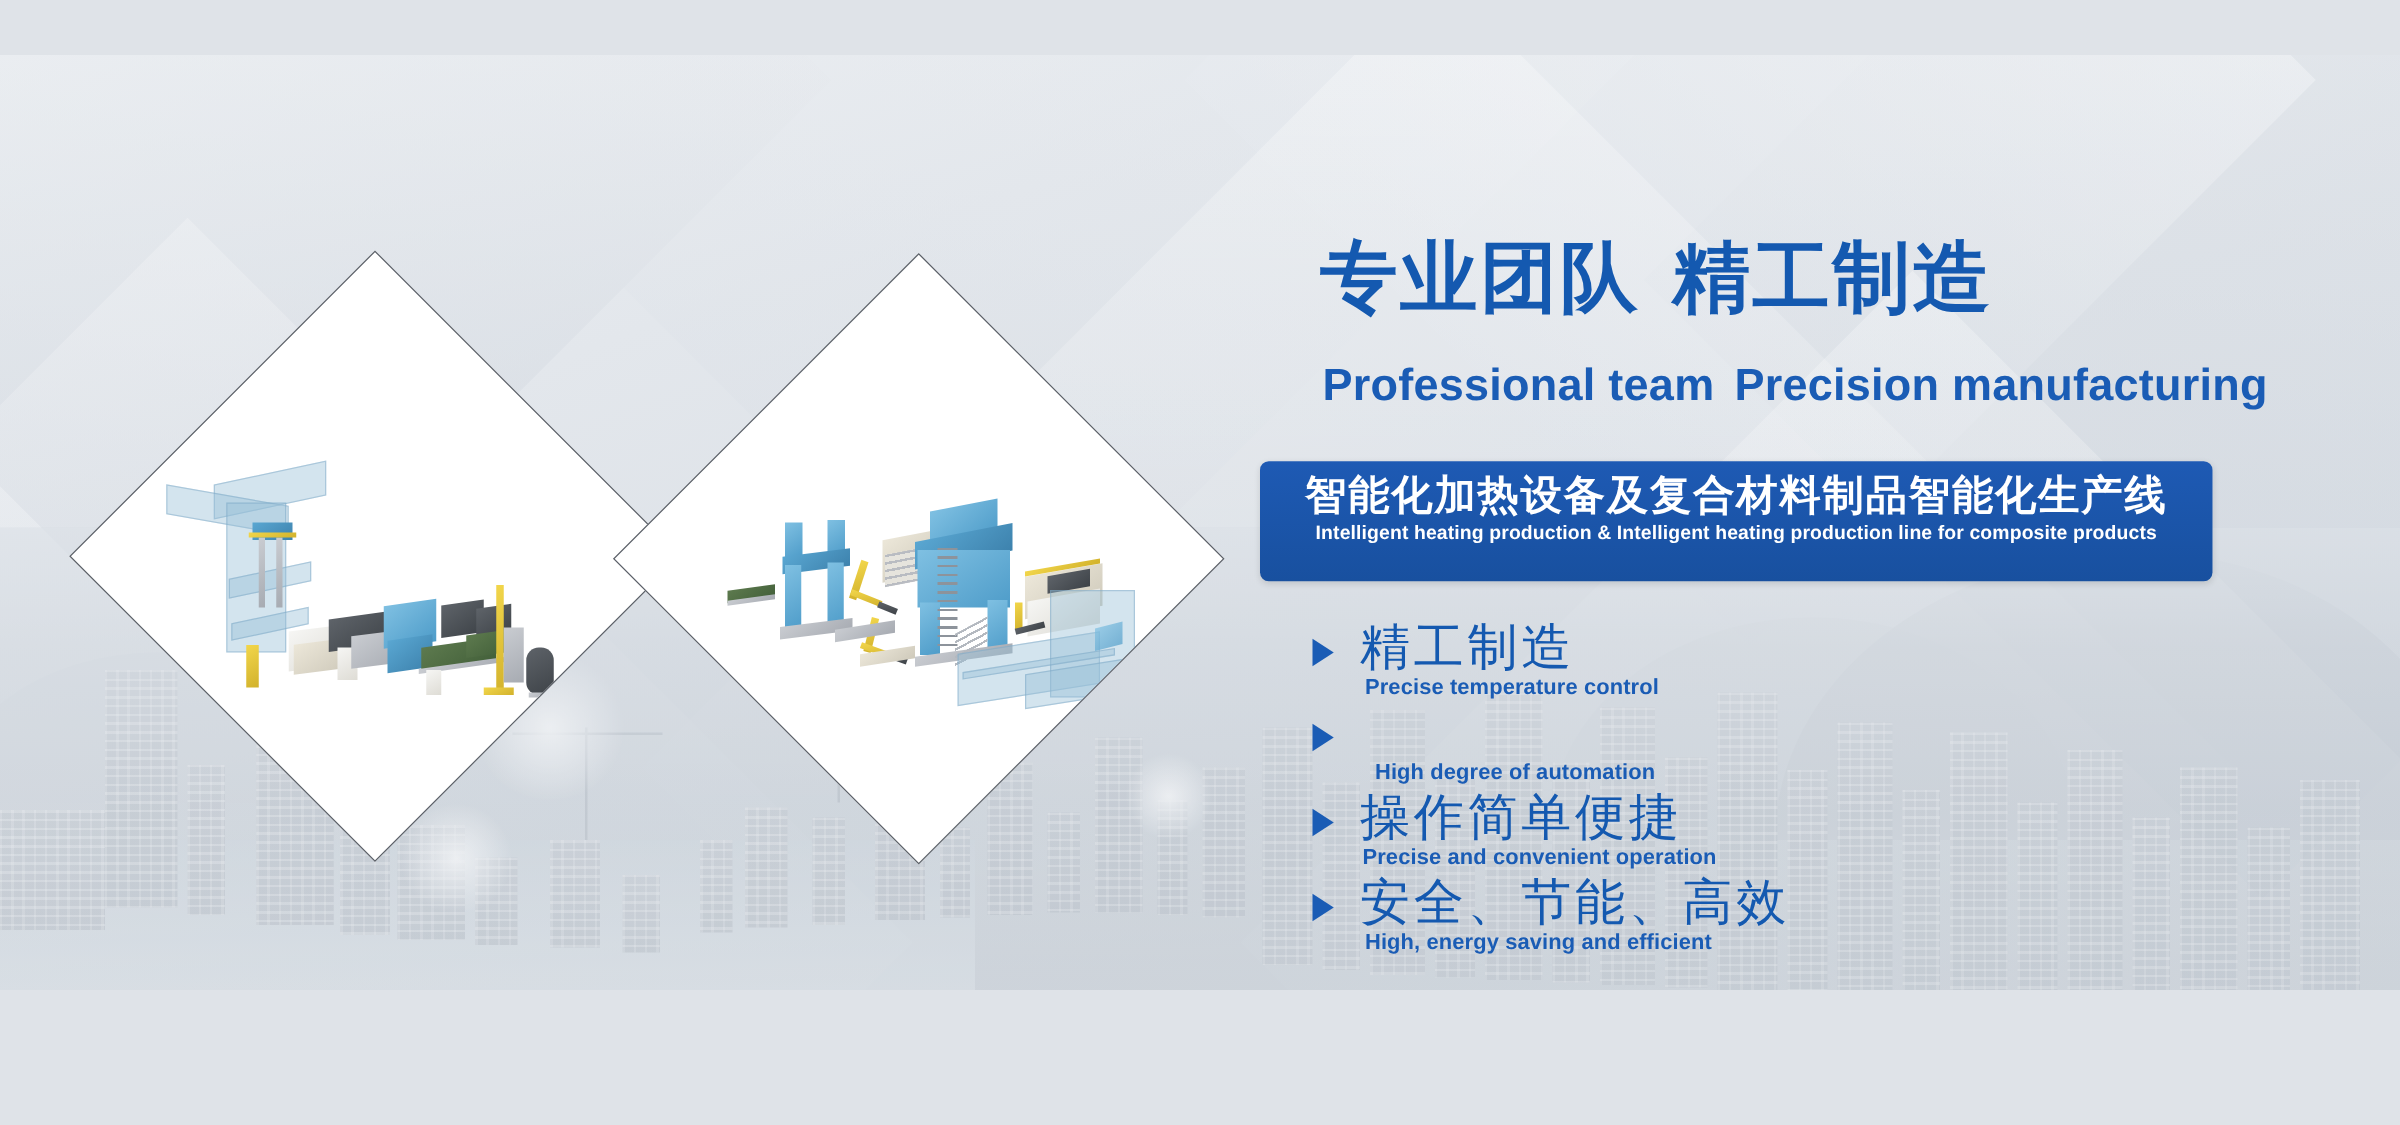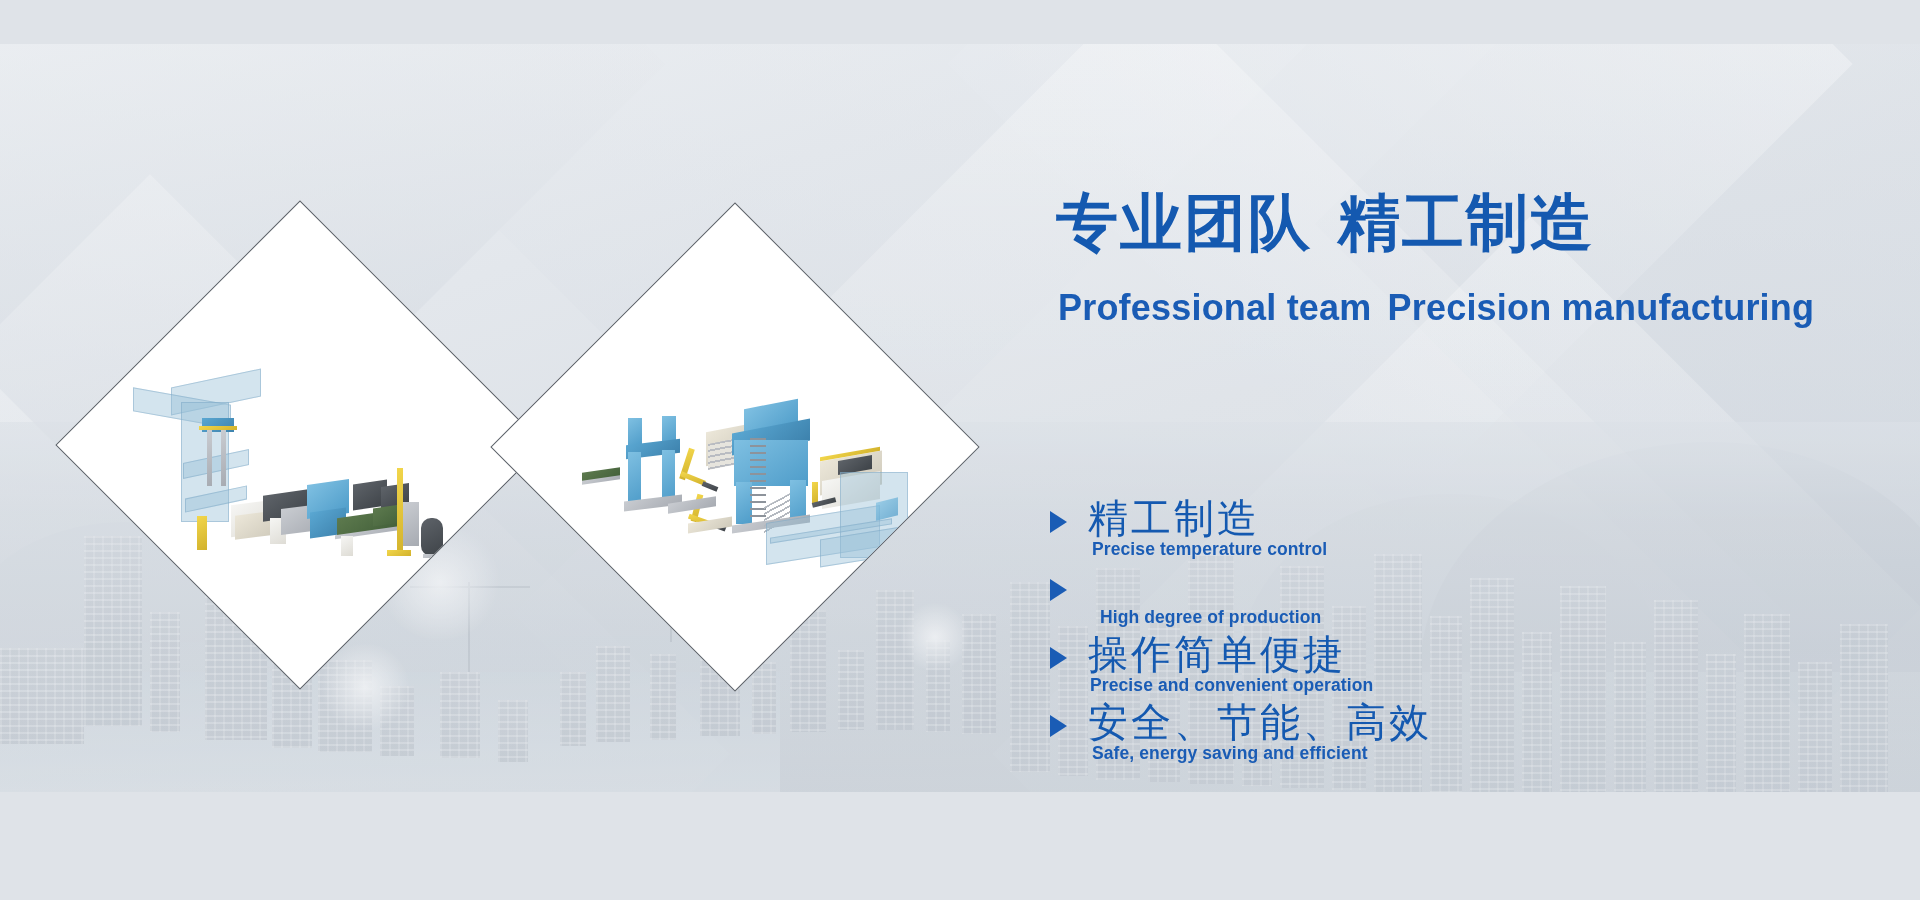--- a/index.html
+++ b/index.html
@@ -303,42 +303,46 @@
   <div class="content">
 
     <div class="headline">
       <span>专业团队</span><span class="gap"></span><span>精工制造</span>
     </div>
 
     <div class="headline-en">
       <span>Professional team</span><span class="gap"></span><span>Precision manufacturing</span>
     </div>
 
+    <div class="bluebar">
+      <div class="cn">智能化加热设备及复合材料制品智能化生产线</div>
+      <div class="en">Intelligent heating production &amp; Intelligent heating production line for composite products</div>
+    </div>
 
     <div class="features">
 
       <div class="feature f-a">
         <span class="tri"></span>
         <span class="cn">精工制造</span>
         <span class="en">Precise temperature control</span>
       </div>
 
       <div class="feature f-b">
         <span class="tri"></span>
-        <span class="en">High degree of production</span>
+        <span class="en">High degree of automation</span>
       </div>
 
       <div class="feature f-c">
         <span class="tri"></span>
         <span class="cn">操作简单便捷</span>
         <span class="en">Precise and convenient operation</span>
       </div>
 
       <div class="feature f-d">
         <span class="tri"></span>
         <span class="cn">安全、节能、高效</span>
-        <span class="en">Safe, energy saving and efficient</span>
+        <span class="en">High, energy saving and efficient</span>
       </div>
 
     </div>
   </div>
 
 </div>
 
 </body></html>

